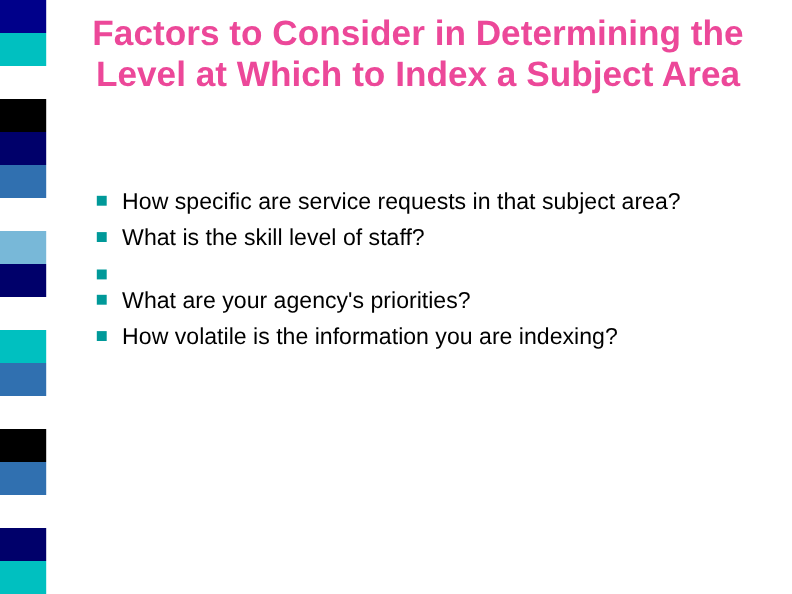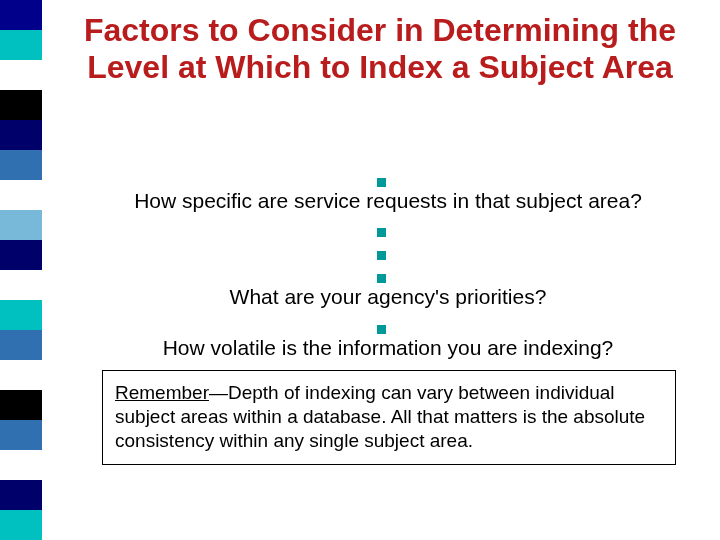--- a/index.html
+++ b/index.html
@@ -31,33 +31,32 @@
   }
   .title {
     position: absolute;
     left: 80px;
     top: 12px;
     width: 600px;
     font-size: 32px;
     font-weight: bold;
     line-height: 1.15;
     text-align: center;
-    color: #b91c1c;
+    color: #ec4899;
   }
   .bullets {
     position: absolute;
     left: 88px;
     top: 170px;
     width: 600px;
   }
   .bullet-row {
     display: flex;
-    align-items: center;
+    align-items: flex-start;
     margin-bottom: 6px;
-    flex-direction: column;
   }
   .bullet-marker {
     width: 9px;
     height: 9px;
     background: #009999;
     margin-top: 8px;
     margin-right: 14px;
     flex-shrink: 0;
   }
   .bullet-text {
@@ -106,31 +105,29 @@
 
   <div class="title">Factors to Consider in Determining the Level at Which to Index a Subject Area</div>
 
   <div class="bullets">
       <div class="bullet-row">
         <div class="bullet-marker"></div>
         <div class="bullet-text">How specific are service requests in that subject area?</div>
       </div>
       <div class="bullet-row">
         <div class="bullet-marker"></div>
+        <div class="bullet-text">What is the skill level of staff?</div>
       </div>
       <div class="bullet-row">
         <div class="bullet-marker"></div>
       </div>
       <div class="bullet-row">
         <div class="bullet-marker"></div>
         <div class="bullet-text">What are your agency's priorities?</div>
       </div>
       <div class="bullet-row">
         <div class="bullet-marker"></div>
         <div class="bullet-text">How volatile is the information you are indexing?</div>
       </div>
     </div>
 
-  <div class="note-box">
-    <span class="underline">Remember</span><span>—Depth of indexing can vary between individual subject areas within a database.  All that matters is the absolute consistency within any single subject area.</span>
-  </div>
 
 </div>
 
 </body></html>

